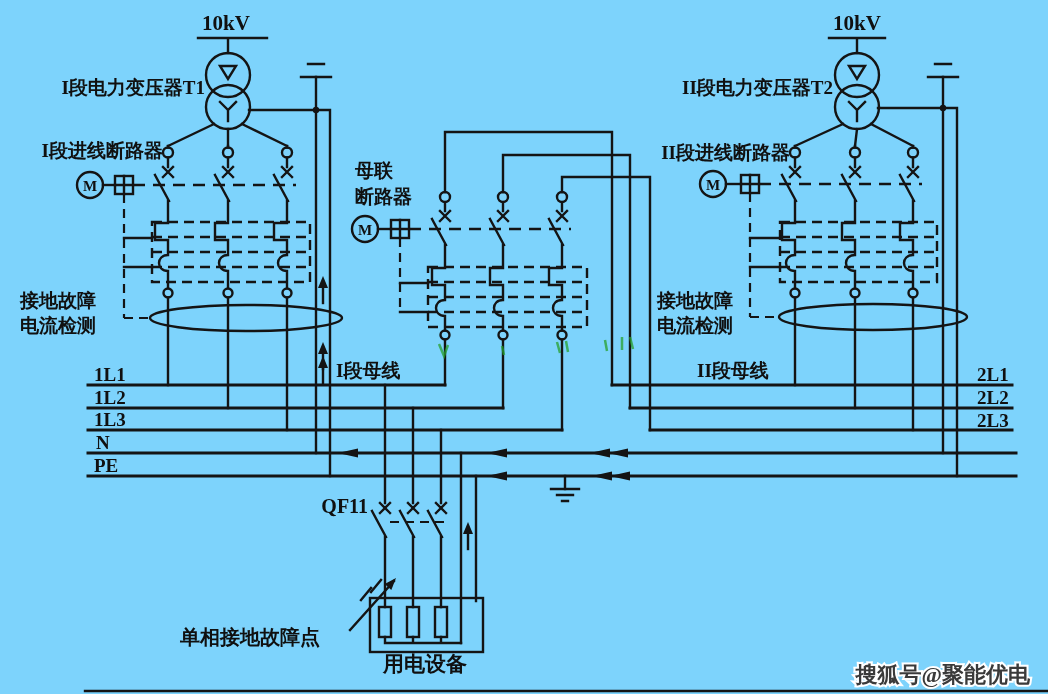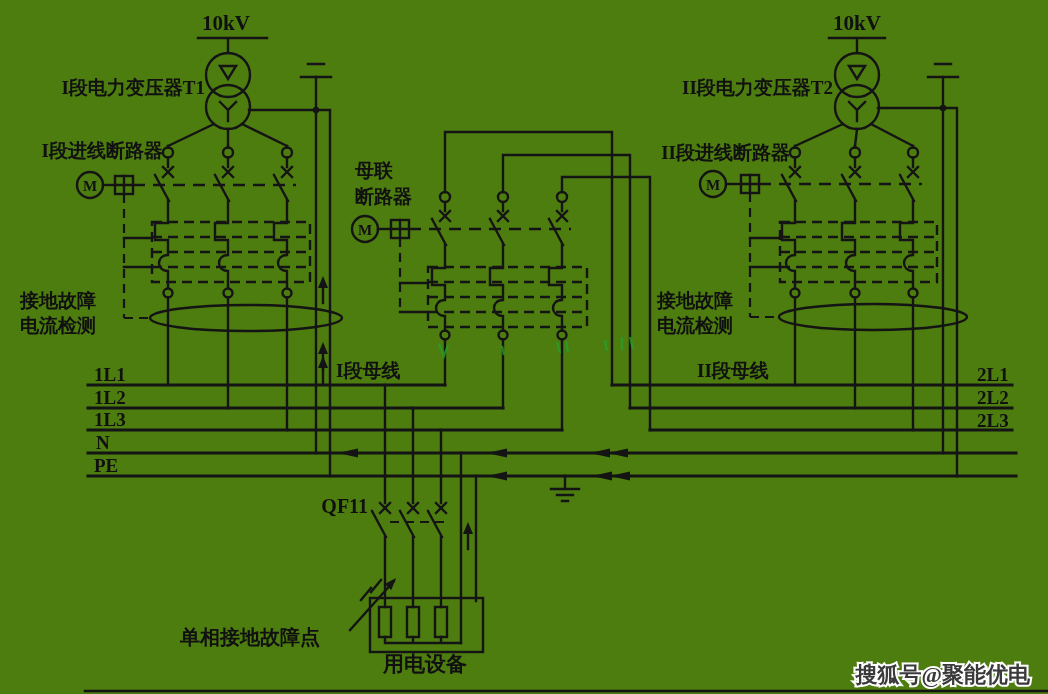--- a/index.html
+++ b/index.html
@@ -1,16 +1,16 @@
 <!DOCTYPE html>
 <html><head>
 <meta charset="utf-8">
 <style>
   html,body{margin:0;padding:0;background:#ffffff;}
-  .stage{position:relative;width:1048px;height:694px;background:#4d7c0f;overflow:hidden;}
+  .stage{position:relative;width:1048px;height:694px;background:#7dd3fc;overflow:hidden;}
   svg{display:block;}
   .ln{stroke:#141414;stroke-width:2.4;fill:none;stroke-linecap:square;}
   .ln3{stroke:#141414;stroke-width:3;fill:none;stroke-linecap:square;}
   .dash{stroke:#141414;stroke-width:2.4;fill:none;stroke-dasharray:12 8;}
   .dash2{stroke:#141414;stroke-width:2.2;fill:none;stroke-dasharray:9 6;}
   .dashr{stroke:#141414;stroke-width:2.4;fill:none;stroke-dasharray:10 6;}
   .sym{stroke:#141414;stroke-width:2.4;fill:none;}
   .fill{fill:#141414;stroke:none;}
   .lbl{font-family:"Liberation Serif","DejaVu Serif",serif;font-weight:bold;fill:#101010;}
   .s19{font-size:19px;}

